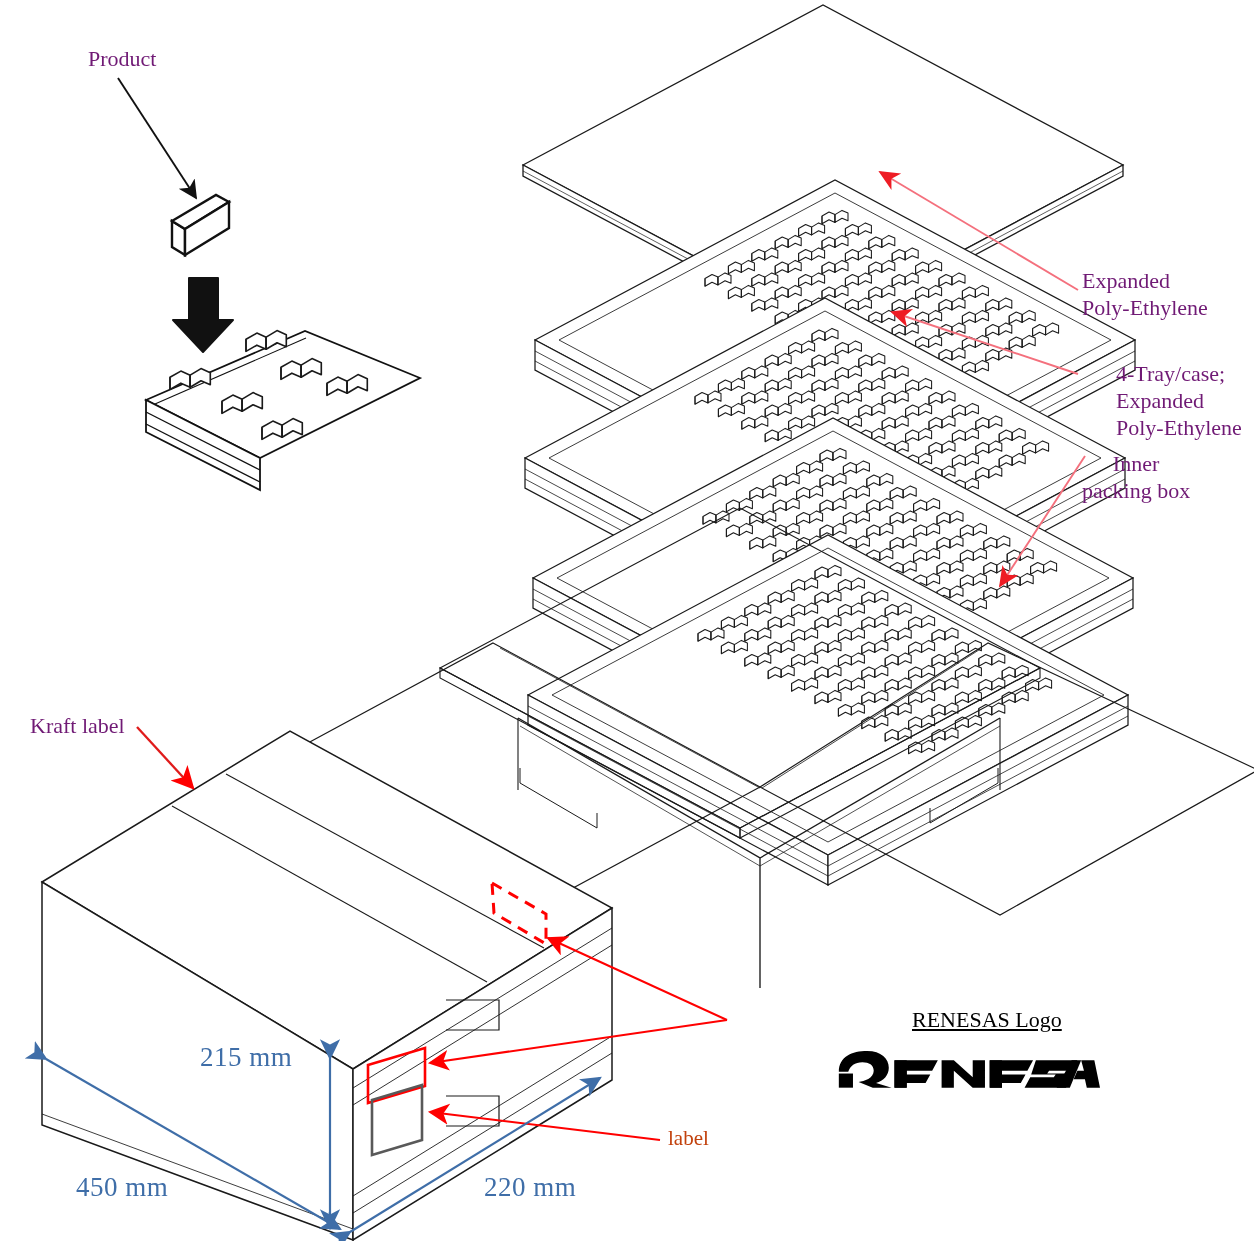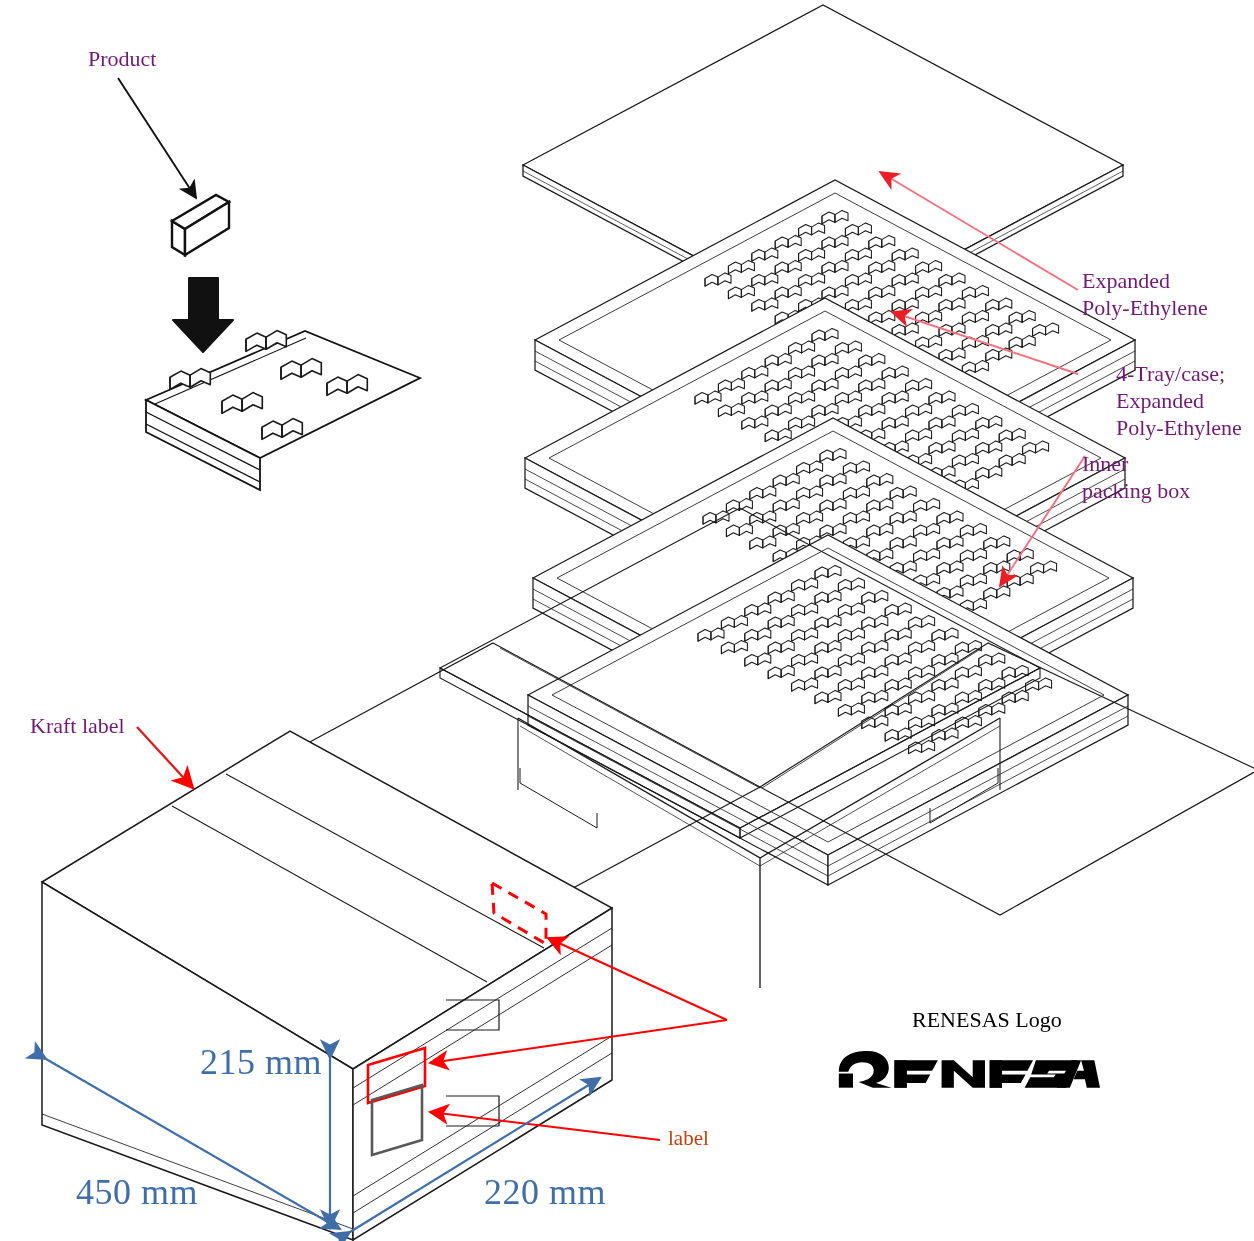--- a/index.html
+++ b/index.html
@@ -6,21 +6,21 @@
   html,body{margin:0;padding:0;background:#ffffff;}
   body{
     width:1254px;height:1241px;position:relative;overflow:hidden;
     font-family:"Liberation Serif","DejaVu Serif",serif;
     color:#000;
   }
   #stage{position:absolute;inset:0;width:1254px;height:1241px;}
   svg#art{position:absolute;left:0;top:0;width:1254px;height:1241px;}
   .lbl{position:absolute;white-space:pre;line-height:1.22;}
   .lbl-black{color:#701a75;font-size:22px;}
-  .lbl-dim{color:#3F6EA8;font-size:36px;letter-spacing:.5px;}
+  .lbl-dim{color:#3F6EA8;font-size:27px;letter-spacing:.5px;}
   .lbl-sm{color:#c2410c;font-size:21px;}
   .lbl-logo-cap{color:#000;font-size:22px;}
   #renesas-logo{position:absolute;left:836px;top:1046px;width:264px;height:56px;}
   #renesas-logo svg{width:100%;height:100%;display:block;}
 </style>
 </head>
 <body>
 
 <div id="stage">
 
@@ -258,27 +258,27 @@
       </g>
     </g>
   </svg>
 
   <div class="lbl lbl-black" style="left:88px;top:46px;">Product</div>
 
   <div class="lbl lbl-black" style="left:1082px;top:268px;">Expanded<br>Poly-Ethylene</div>
 
   <div class="lbl lbl-black" style="left:1116px;top:361px;">4-Tray/case;<br>Expanded<br>Poly-Ethylene</div>
 
-  <div class="lbl lbl-black" style="left:1082px;top:451px;text-align:left;">Inner<br>packing box</div>
+  <div class="lbl lbl-black" style="left:1082px;top:451px;text-align:center;">Inner<br>packing box</div>
 
   <div class="lbl lbl-black" style="left:30px;top:713px;">Kraft label</div>
 
   <div class="lbl lbl-sm" style="left:668px;top:1126px;">label</div>
 
-  <div class="lbl lbl-logo-cap" style="left:912px;top:1007px;">RENESAS Logo</div>
+  <div class="lbl lbl-logo-cap" style="left:912px;top:1007px;text-decoration:underline;">RENESAS Logo</div>
 
   <div class="lbl lbl-dim" style="left:200px;top:1041px;">215 mm</div>
 
   <div class="lbl lbl-dim" style="left:76px;top:1171px;">450 mm</div>
 
   <div class="lbl lbl-dim" style="left:484px;top:1171px;">220 mm</div>
 
   <div id="renesas-logo">
     <svg viewBox="0 0 560 110" aria-label="RENESAS">
       <g fill="#000">

